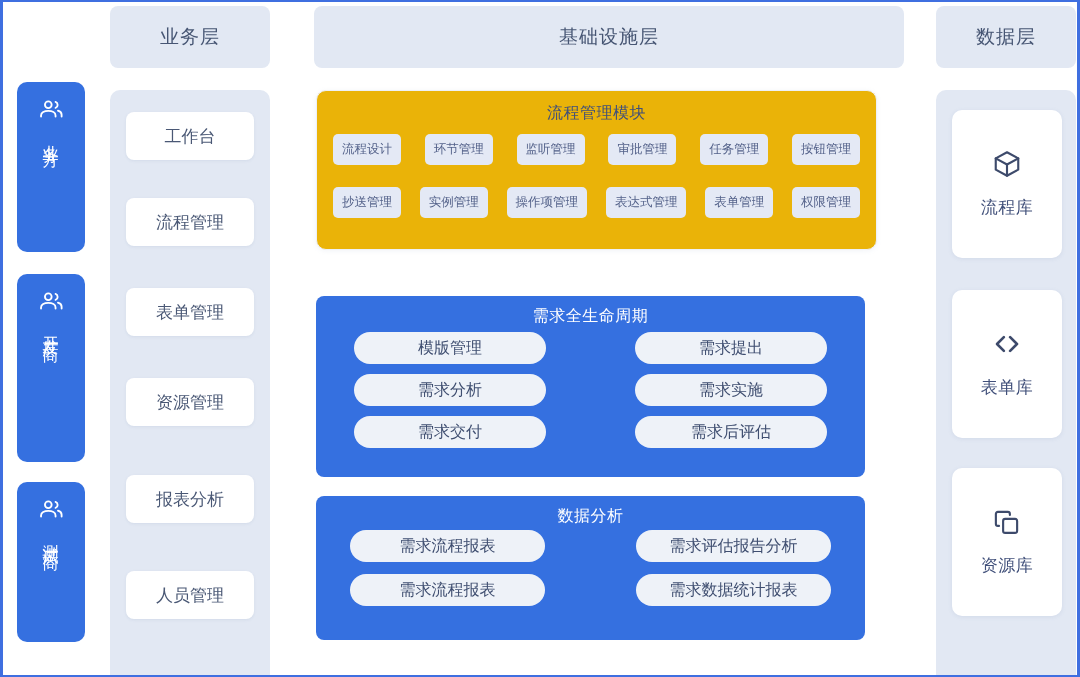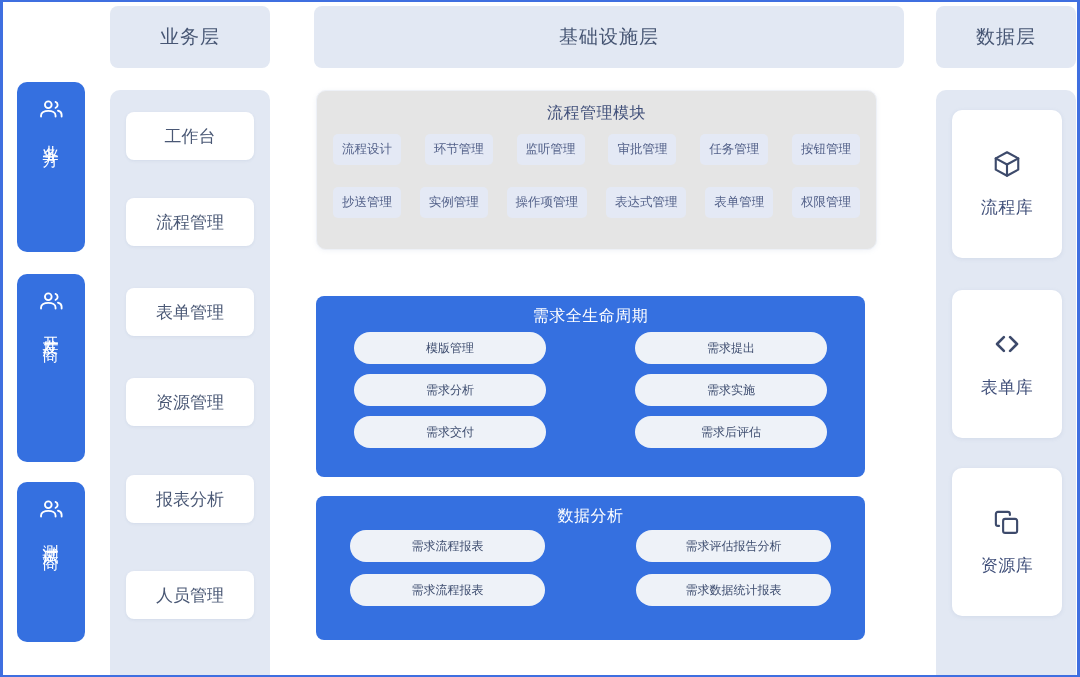--- a/index.html
+++ b/index.html
@@ -88,21 +88,21 @@
   
   #infra-col {
     position: absolute;
     left: 311px; top: 88px; width: 563px; height: 575px;
   }
 
   
   #process-module {
     position: absolute;
     left: 2px; top: 0px; width: 561px; height: 160px;
-    background: #e5e5e5;
+    background: #eab308;
     border: 1px solid #eef1f7;
     border-radius: 10px;
     box-shadow: 0 1px 5px rgba(130,150,190,0.10);
   }
   #process-module .module-title {
     position: absolute;
     top: 12px; left: 0; right: 0;
     text-align: center;
     font-size: 16px;
     color: #41507a;
@@ -138,21 +138,21 @@
   }
   .pill-grid {
     position: absolute;
     left: 38px; right: 38px; top: 36px;
   }
   .pill-row { display: flex; justify-content: space-between; margin-bottom: 10px; }
   .pill {
     background: #eef2f8;
     border-radius: 20px;
     color: #3f4e70;
-    font-size: 12px;
+    font-size: 16px;
     height: 32px;
     display: flex;
     align-items: center;
     justify-content: center;
     flex: 0 0 auto;
   }
   #lifecycle-panel { left: 2px; top: 206px; width: 549px; height: 181px; }
   #lifecycle-panel .pill { width: 192px; }
   #analysis-panel  { left: 2px; top: 406px; width: 549px; height: 144px; }
   #analysis-panel .pill-grid { left: 34px; right: 34px; top: 34px; }

